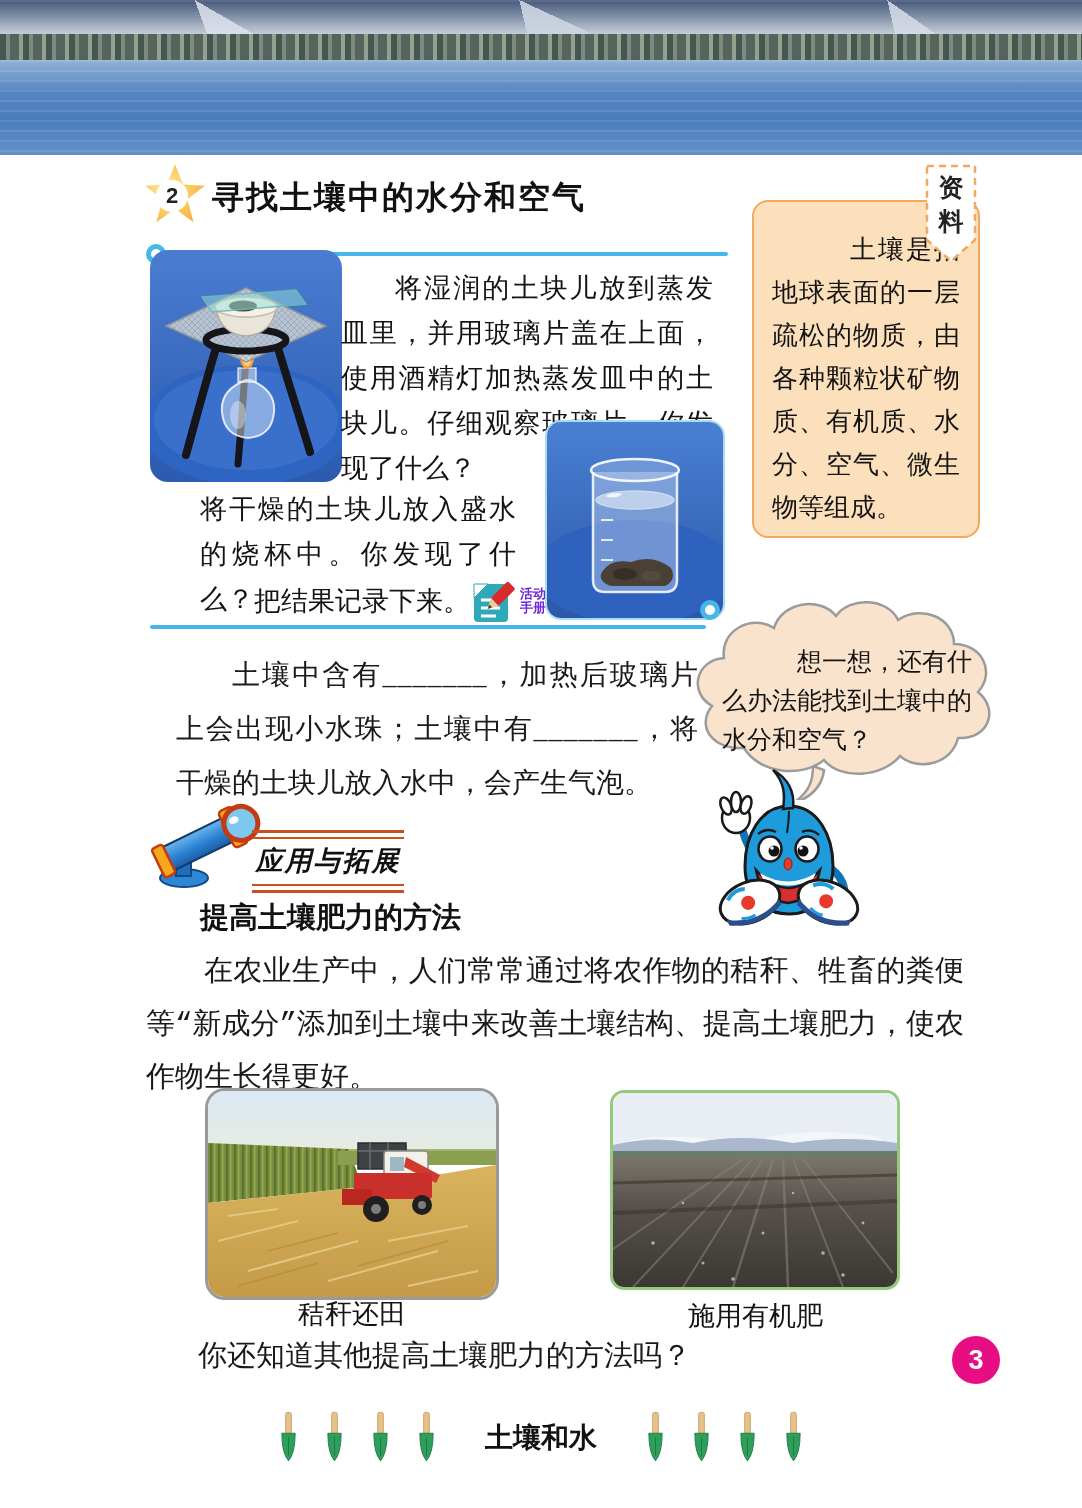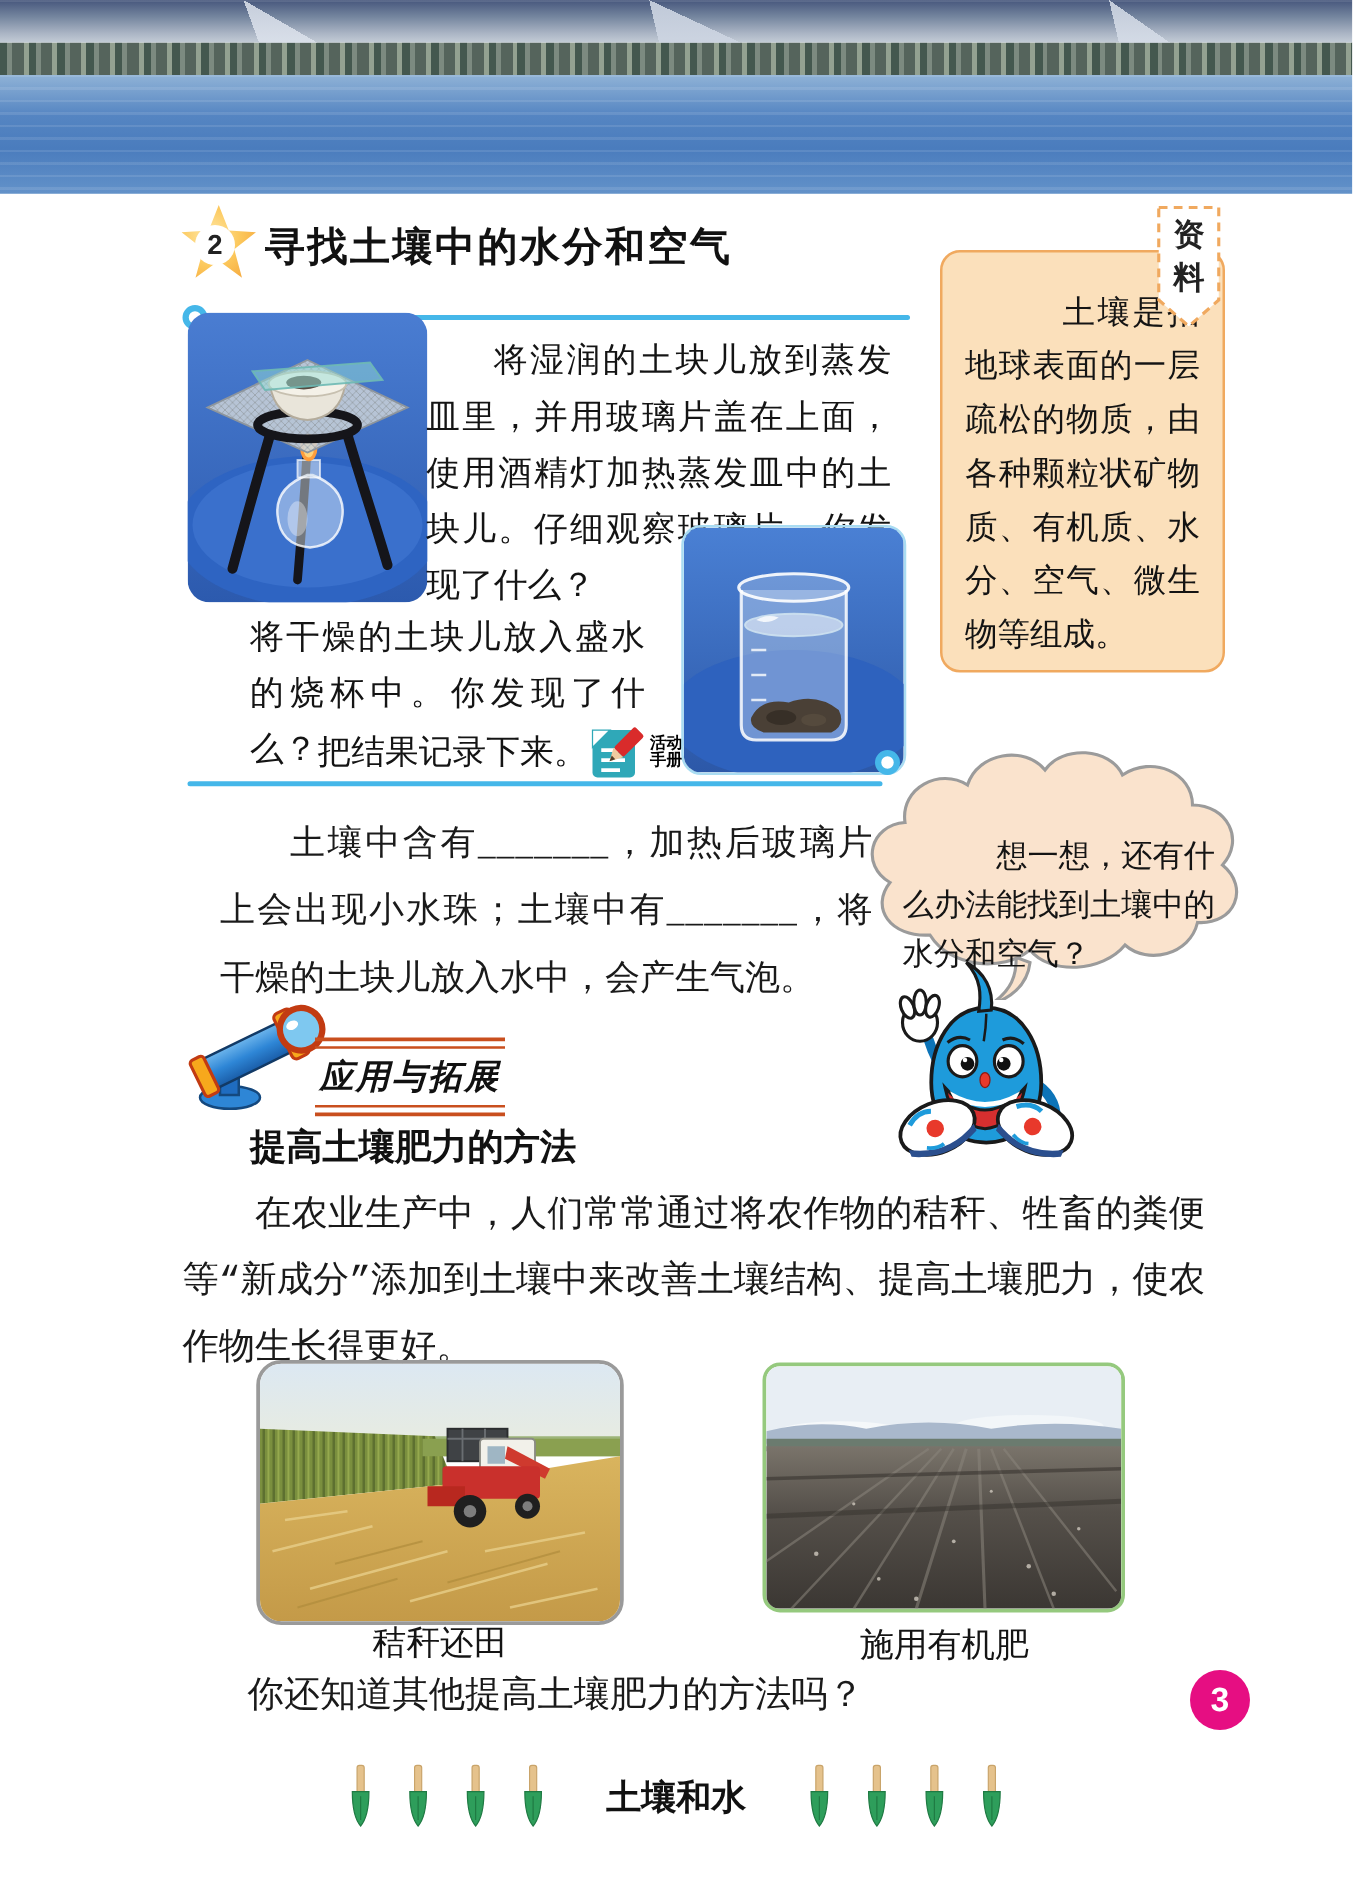--- a/index.html
+++ b/index.html
@@ -61,33 +61,33 @@
     position:absolute; left:752px; top:200px; width:228px; height:338px;
     background:#FBE0BB; border:2px solid #F0A95F; border-radius:16px; box-sizing:border-box;
     padding:26px 18px 0 18px;
   }
   .ref-box .cn { font-size:26px; line-height:43px; }
   .ref-tag { position:absolute; left:924px; top:164px; width:54px; height:100px; }
   
   .handbook { display:inline-flex; align-items:center; vertical-align:-14px; }
   .handbook-label {
     font-family:"Liberation Sans", sans-serif; font-size:13px; line-height:14px;
-    color:#000000; font-weight:bold; margin-left:4px;
+    color:#6d28d9; font-weight:bold; margin-left:4px;
   }
   
   .conclusion {
     position:absolute; left:148px; top:648px; width:522px;
     font-size:28px; line-height:54px; text-align:justify;margin-left:28px;
   }
   .blank { letter-spacing:1px; }
   
   .bubble-svg { position:absolute; left:672px; top:588px; }
   .bubble-text {
     position:absolute; left:722px; top:642px; width:252px;
-    font-size:25px; line-height:39px; text-indent:3em; color:#141414;margin-top:24px;
+    font-size:25px; line-height:39px; text-indent:3em; color:#141414;
   }
   
   .ext-label-wrap { position:absolute; left:252px; top:830px; width:152px; }
   .dline { height:0; border-top:3px solid #C94F1E; margin:0; }
   .dline.thin { border-top-width:2px; }
   .ext-label {
     font-size:27px; font-weight:bold; text-align:center; padding:4px 0 5px 0;
     letter-spacing:2px; color:#111; font-style:italic;
   }
   .ext-heading {

